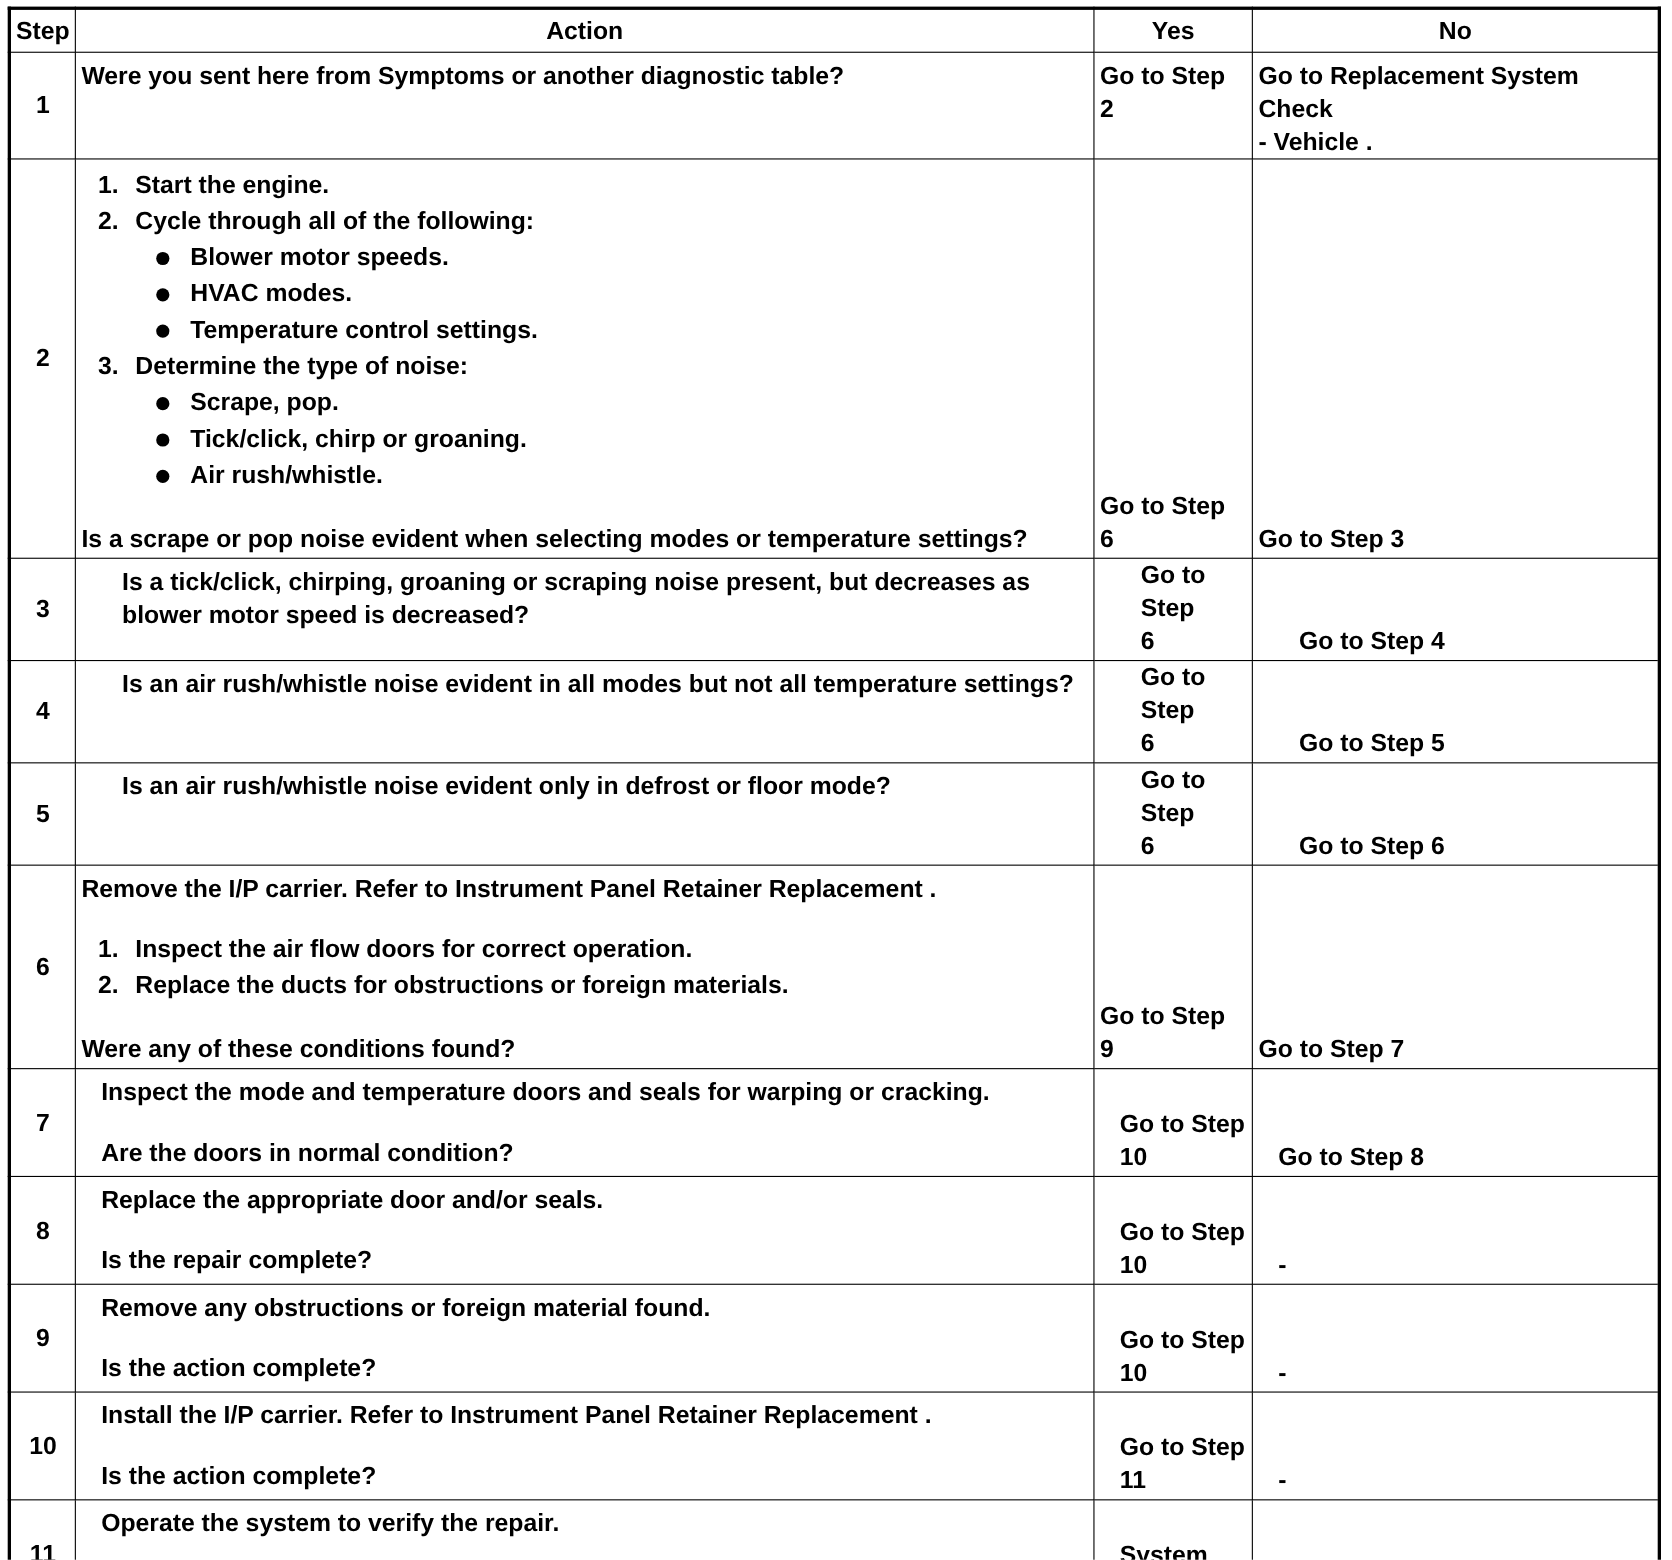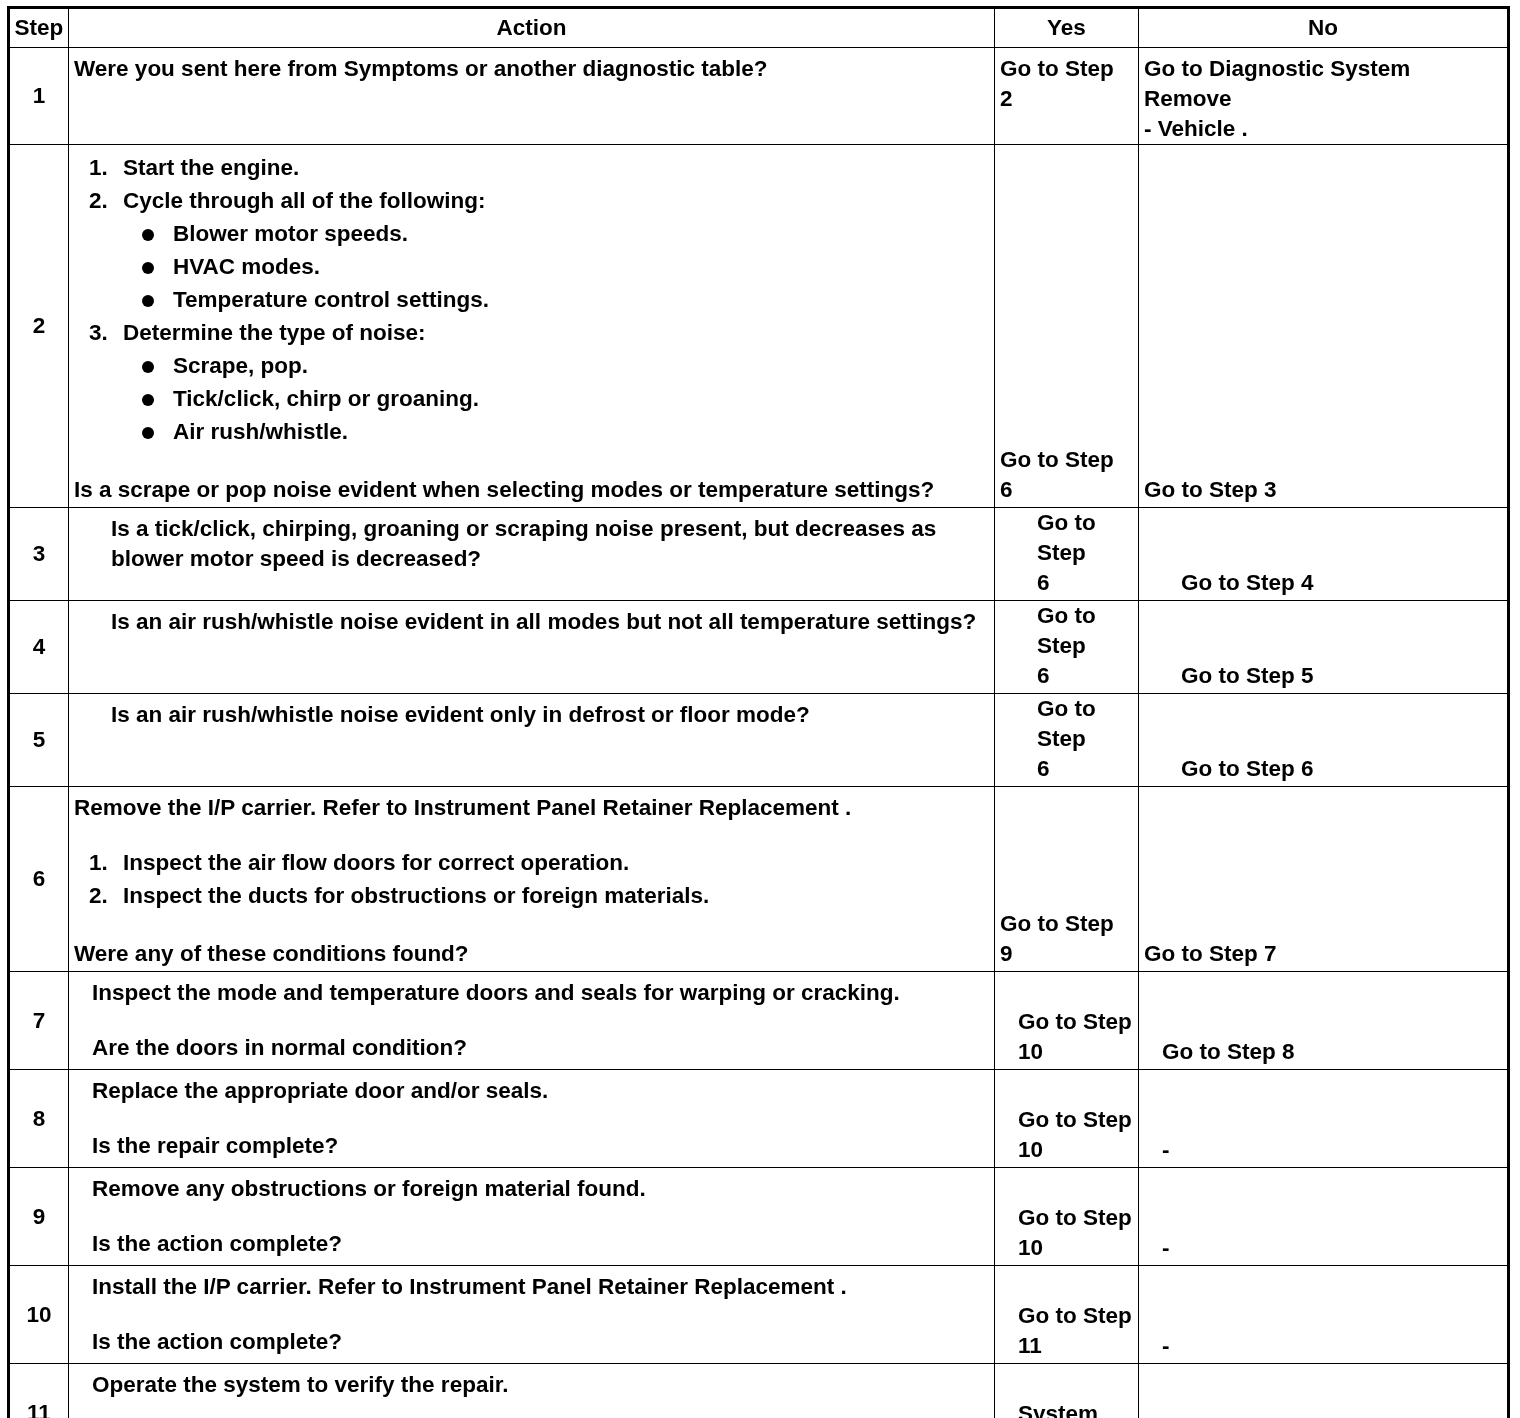--- a/index.html
+++ b/index.html
@@ -65,21 +65,21 @@
   <tbody>
 
     <tr class="r1">
       <td class="step">1</td>
       <td class="action">Were you sent here from Symptoms or another diagnostic table?</td>
       <td class="yes top">
         <div>Go to Step</div>
         <div>2</div>
       </td>
       <td class="no top">
-        <div>Go to Diagnostic System Remove</div>
+        <div>Go to Replacement System Check</div>
         <div>- Vehicle .</div>
       </td>
     </tr>
 
     <tr class="r2">
       <td class="step">2</td>
       <td class="action" style="padding-top:8px !important;">
         <div class="ol-item"><span class="num">1.</span><span>Start the engine.</span></div>
         <div class="ol-item"><span class="num">2.</span><span>Cycle through all of the following:</span></div>
         <div class="ul-item"><span class="dot"></span><span class="txt">Blower motor speeds.</span></div>
@@ -139,21 +139,21 @@
         <div>Go to Step 6</div>
       </td>
     </tr>
 
     <tr class="r6">
       <td class="step">6</td>
       <td class="action">
         <div>Remove the I/P carrier. Refer to Instrument Panel Retainer Replacement .</div>
         <div class="gap"></div>
         <div class="ol-item"><span class="num">1.</span><span>Inspect the air flow doors for correct operation.</span></div>
-        <div class="ol-item"><span class="num">2.</span><span>Inspect the ducts for obstructions or foreign materials.</span></div>
+        <div class="ol-item"><span class="num">2.</span><span>Replace the ducts for obstructions or foreign materials.</span></div>
         <div class="gap"></div>
         <div>Were any of these conditions found?</div>
       </td>
       <td class="yes">
         <div>Go to Step</div>
         <div>9</div>
       </td>
       <td class="no">
         <div>Go to Step 7</div>
       </td>

